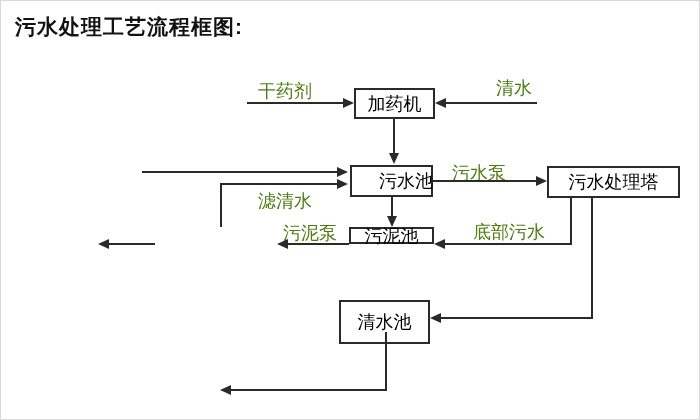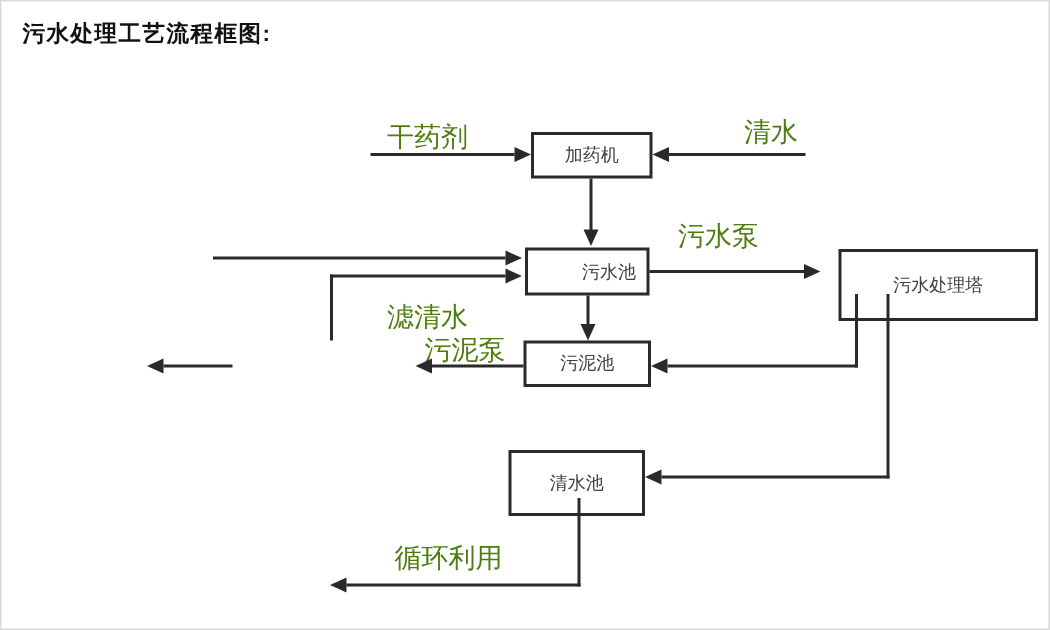--- a/index.html
+++ b/index.html
@@ -11,36 +11,36 @@
     position:relative;
     width:700px;
     height:420px;
     background:#ffffff;
     box-shadow:inset 0 0 0 1px #d9d9d9;
     overflow:hidden;
   }
   .title{
     position:absolute;
     left:15px; top:13px;
-    font-size:15px;
+    font-size:21px;
     font-weight:bold;
     color:#111111;
     letter-spacing:1px;
     white-space:nowrap;
   }
   .box{
     position:absolute;
     box-sizing:border-box;
     border:2px solid #2a2a2a;
     background:#ffffff;
     display:flex;
     align-items:center;
     justify-content:center;
-    font-size:12px;
-    color:#404040;
+    font-size:18px;
+    color:#000000;
     white-space:nowrap;
   }
   .lbl{
     position:absolute;
     font-size:18px;
     color:#4d7c0f;
     white-space:nowrap;
     line-height:1.1;
   }
   .line{
@@ -51,31 +51,31 @@
     position:absolute;
     width:0;height:0;
   }
   .arr.r{border-top:5px solid transparent;border-bottom:5px solid transparent;border-left:11px solid #2a2a2a;}
   .arr.l{border-top:5px solid transparent;border-bottom:5px solid transparent;border-right:11px solid #2a2a2a;}
   .arr.d{border-left:5px solid transparent;border-right:5px solid transparent;border-top:11px solid #2a2a2a;}
 
   
   #box-dosing{left:354px;top:88px;width:81px;height:31px;}
   #box-sewage{left:350px;top:165px;width:83px;height:32px;padding-left:29px;}
-  #box-tower{left:547px;top:166px;width:133px;height:48px;margin-left:12px;}
-  #box-sludge{left:349px;top:227px;width:85px;height:31px;}
+  #box-tower{left:547px;top:166px;width:133px;height:32px;}
+  #box-sludge{left:349px;top:227px;width:85px;height:17px;}
   #box-press{left:155px;top:227px;width:120px;height:31px;}
   #box-clean{left:339px;top:300px;width:91px;height:44px;}
 
   
   #lbl-dry{left:258px;top:82px;}
   #lbl-cw{left:482px;top:79px;margin-left:14px;}
   #lbl-sand{left:172px;top:150px;}
-  #lbl-spump{left:452px;top:148px;}
-  #lbl-filter{left:258px;top:204px;font-family:Liberation Mono, monospace;}
+  #lbl-spump{left:452px;top:164px;}
+  #lbl-filter{left:258px;top:192px;}
   #lbl-slpump{left:283px;top:224px;}
   #lbl-bottom{left:473px;top:223px;}
   #lbl-mud{left:13px;top:225px;}
   #lbl-recycle{left:263px;top:363px;}
 
   
   #ln-dry{left:247px;top:102px;width:96px;height:2px;}
   #ar-dry{left:343px;top:98px;}
   #ln-cw{left:446px;top:102px;width:91px;height:2px;}
   #ar-cw{left:435px;top:98px;}
@@ -115,21 +115,21 @@
   <div class="box" id="box-sewage">污水池</div>
   <div class="box" id="box-tower">污水处理塔</div>
   <div class="box" id="box-sludge">污泥池</div>
   <div class="box" id="box-clean">清水池</div>
 
   <div class="lbl" id="lbl-dry">干药剂</div>
   <div class="lbl" id="lbl-cw">清水</div>
   <div class="lbl" id="lbl-spump">污水泵</div>
   <div class="lbl" id="lbl-filter">滤清水</div>
   <div class="lbl" id="lbl-slpump">污泥泵</div>
-  <div class="lbl" id="lbl-recycle">循环利用</div>
+  <div class="lbl" id="lbl-bottom">底部污水</div>
 
   <div class="line" id="ln-dry"></div>
   <div class="arr r" id="ar-dry"></div>
 
   <div class="line" id="ln-cw"></div>
   <div class="arr l" id="ar-cw"></div>
 
   <div class="line" id="ln-dose-down"></div>
   <div class="arr d" id="ar-dose-down"></div>
 

